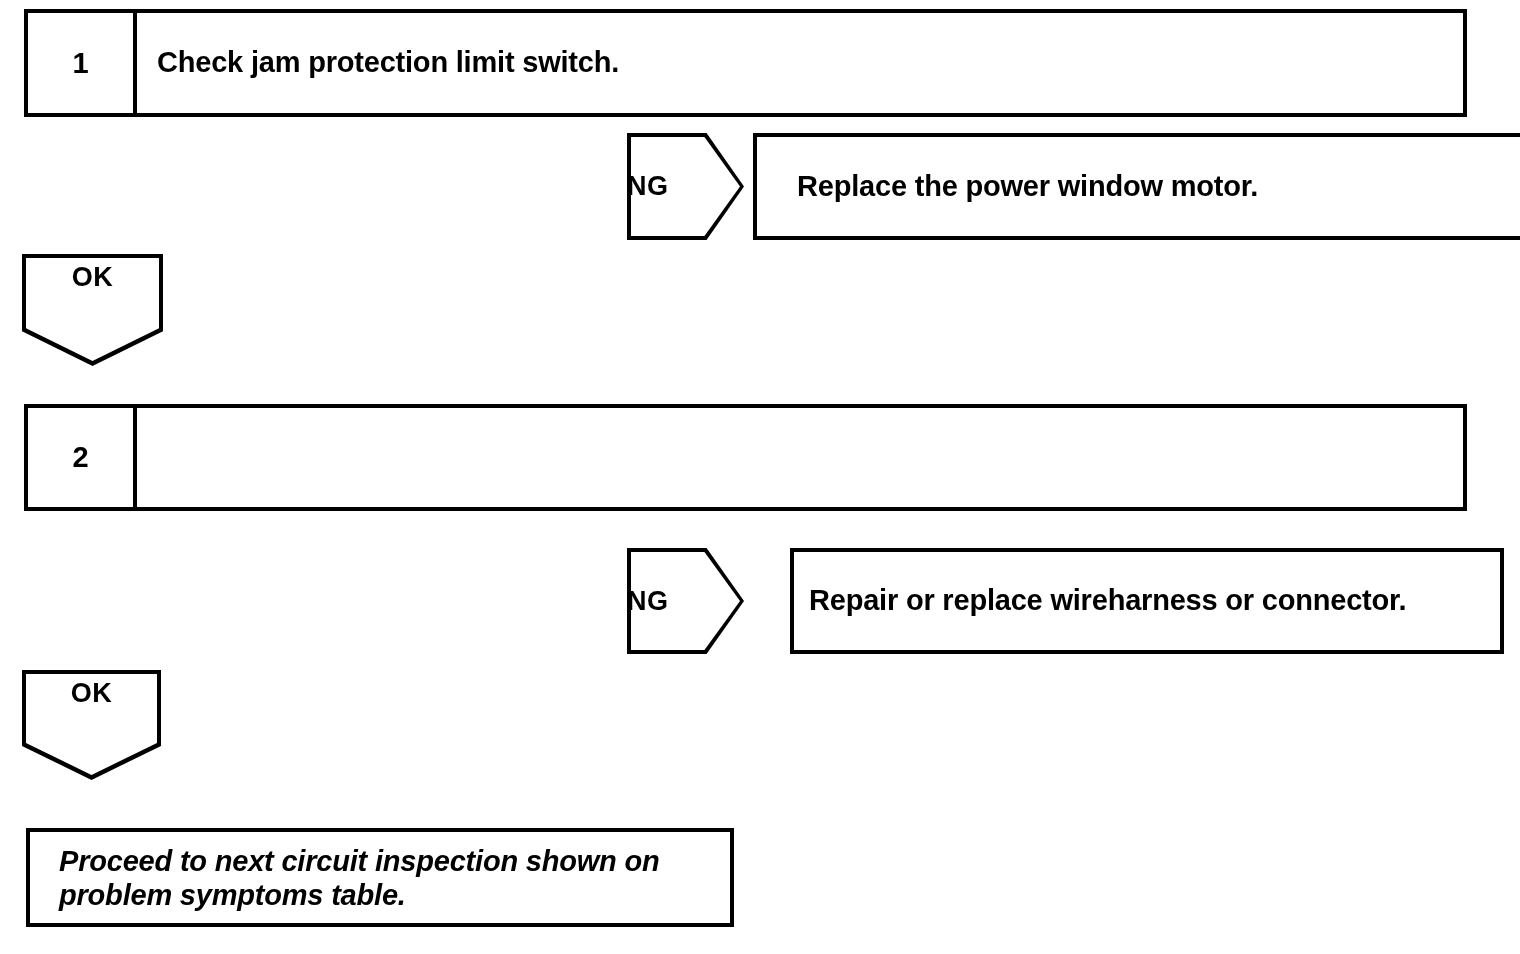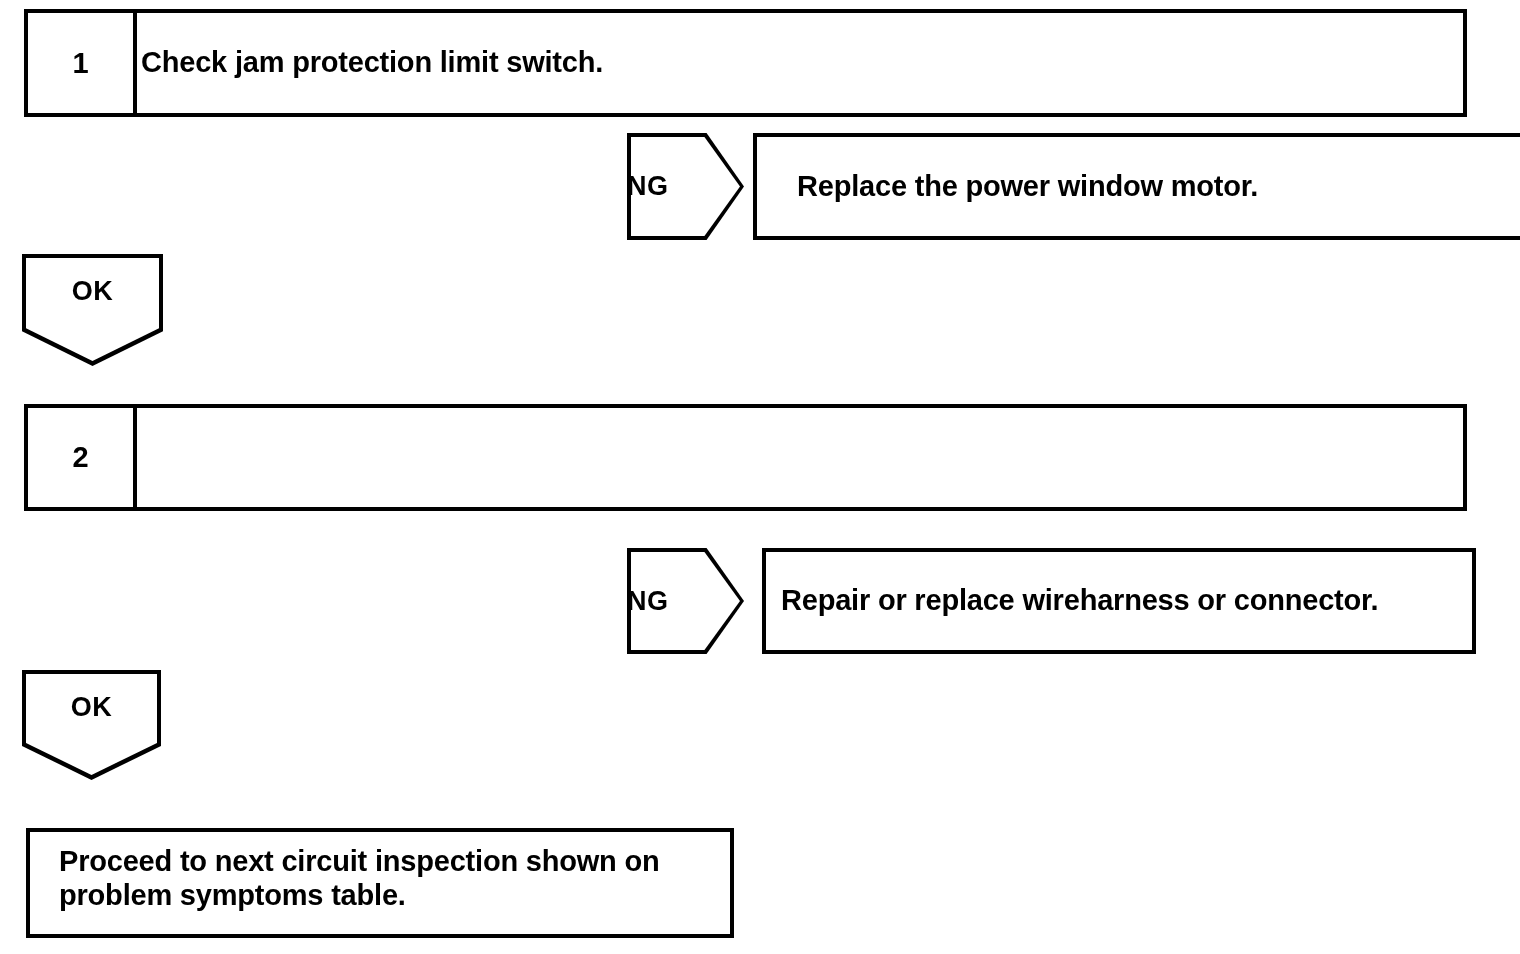--- a/index.html
+++ b/index.html
@@ -38,21 +38,21 @@
     align-items: center;
     justify-content: center;
     font-size: 29px;
     font-weight: bold;
     letter-spacing: 0px;
   }
   .step-text {
     flex: 1 1 auto;
     display: flex;
     align-items: flex-start;
-    padding: 18px 10px 0 4px;
+    padding: 18px 10px 0 20px;
     font-size: 29px;
     font-weight: bold;
     line-height: 1.16;
     letter-spacing: -0.2px;
     white-space: pre-line;
   }
   .step-text.centered {
     align-items: center;
     padding-top: 0;
   }
@@ -102,21 +102,21 @@
     bottom: 5px;
     background: #ffffff;
     -webkit-clip-path: polygon(0 0, 100% 0, 100% 68.2%, 50% 100%, 0 68.2%);
     clip-path: polygon(0 0, 100% 0, 100% 68.2%, 50% 100%, 0 68.2%);
   }
   .ok-arrow .ok-label {
     position: absolute;
     z-index: 2;
     left: 0;
     right: 0;
-    top: 22px;
+    top: 8px;
     text-align: center;
     font-size: 27px;
     font-weight: bold;
     letter-spacing: 0.5px;
   }
 
   
   .result-box {
     position: absolute;
     box-sizing: border-box;
@@ -161,23 +161,23 @@
 
   <div class="step-box" style="left:24px; top:404px; width:1443px; height:107px;">
     <div class="step-num">2</div>
   </div>
 
   <div class="ng-arrow" style="left:627px; top:548px; width:117px; height:106px;">
     <div class="inner"></div>
     <div class="ng-label">NG</div>
   </div>
 
-  <div class="result-box" style="left:762px; top:548px; width:714px; height:106px;">Repair or replace wireharness or connector.</div>
+  <div class="result-box" style="left:790px; top:548px; width:714px; height:106px;">Repair or replace wireharness or connector.</div>
 
   <div class="ok-arrow" style="left:22px; top:670px; width:139px; height:110px;">
     <div class="inner"></div>
     <div class="ok-label">OK</div>
   </div>
 
-  <div class="result-box top-aligned" style="left:26px; top:828px; width:708px; height:110px;">Proceed to next circuit inspection shown on
+  <div class="result-box top-aligned" style="left:26px; top:828px; width:708px; height:99px;font-style:italic;">Proceed to next circuit inspection shown on
 problem symptoms table.</div>
 
 </div>
 
 </body></html>

